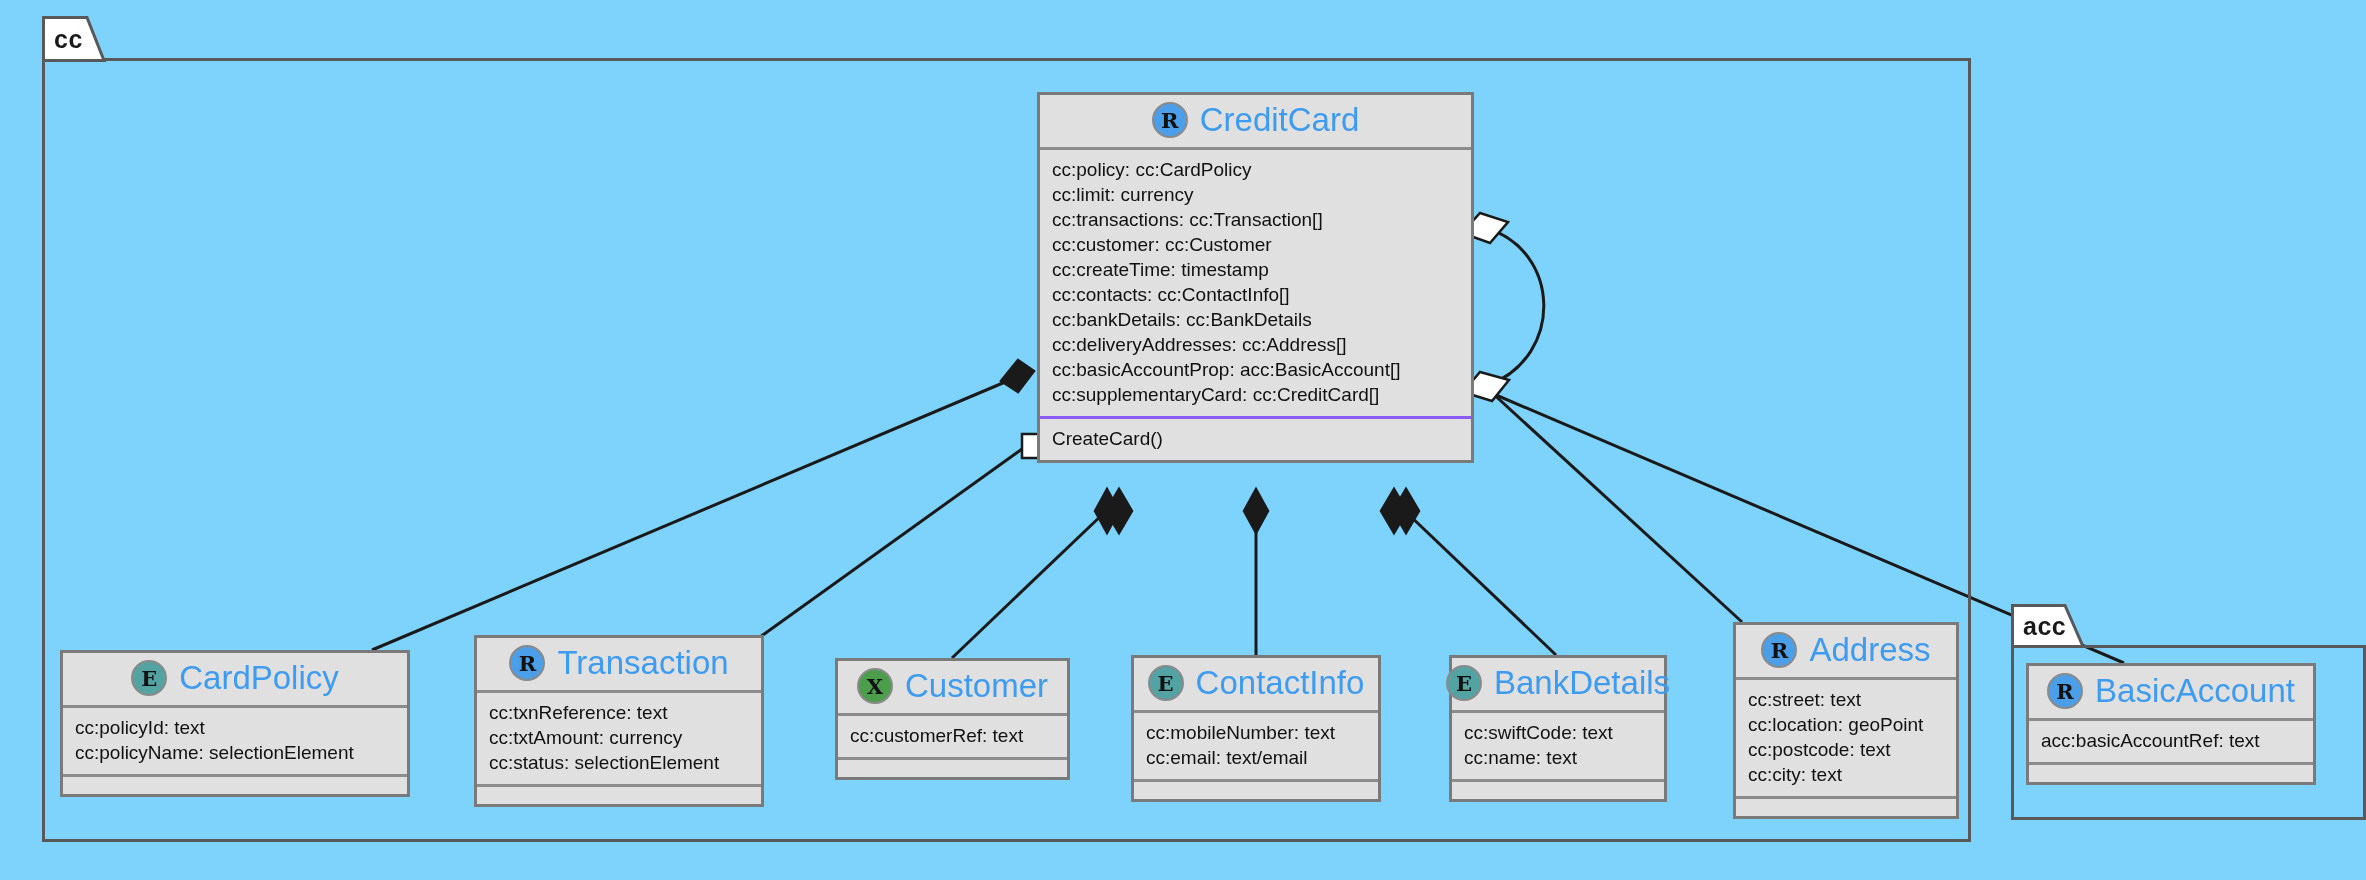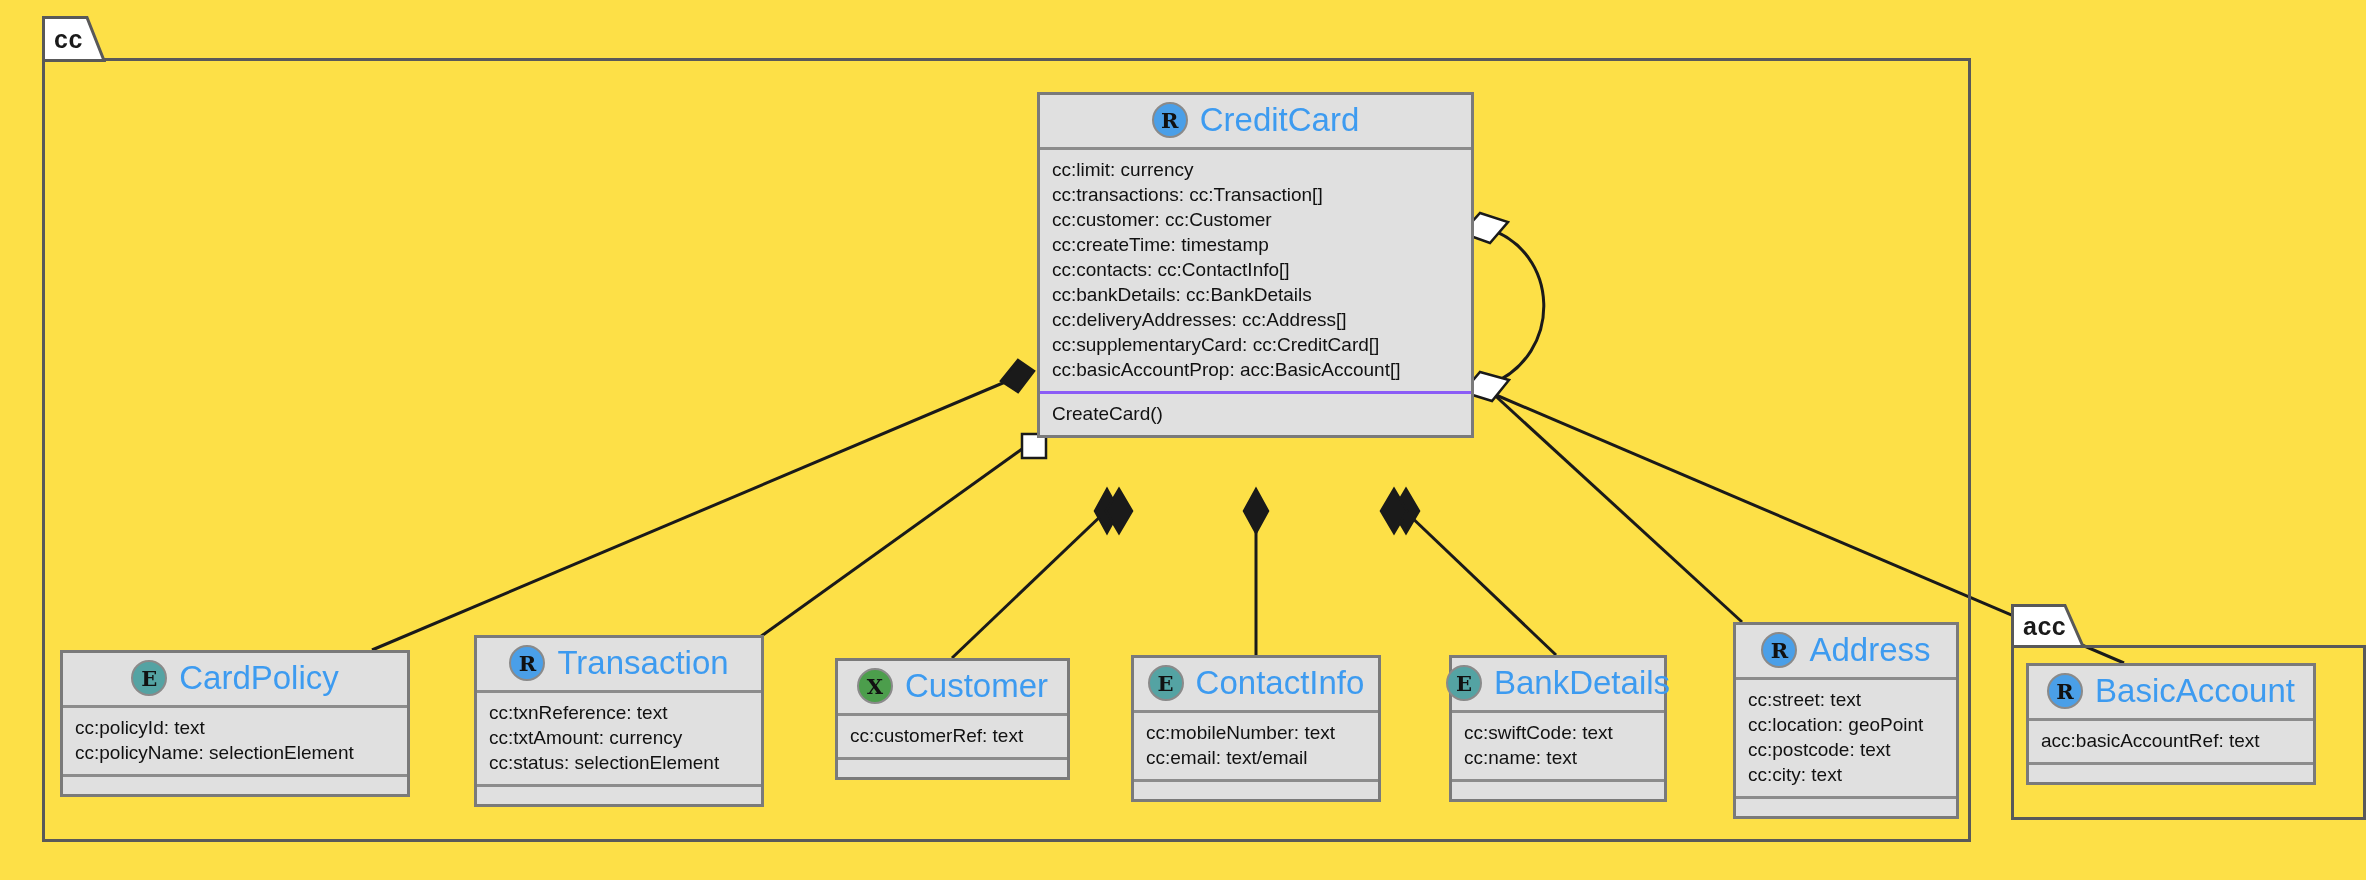--- a/index.html
+++ b/index.html
@@ -7,21 +7,21 @@
     padding: 0;
     background: #ffffff;
   }
   body {
     font-family: "Liberation Sans", sans-serif;
   }
   #canvas {
     position: relative;
     width: 2366px;
     height: 880px;
-    background: #fde047;
+    background: #7dd3fc;
     overflow: hidden;
   }
   #edges {
     position: absolute;
     left: 0;
     top: 0;
     width: 2366px;
     height: 880px;
     pointer-events: none;
   }
@@ -157,29 +157,30 @@
     <path d="M 1.5 42.5 L 1.5 1.5 L 54 1.5 L 72 42.5 Z" fill="#ffffff" stroke="#595959" stroke-width="3"></path>
   </svg>
   <div class="pkg-tab-label" style="left:2023px; top:612px; font-size:25px;">acc</div>
 
   <div class="cls" style="left:1037px; top:92px; width:437px;">
     <div class="cls-header">
       <div class="stereo R">R</div>
       <div class="cls-title">CreditCard</div>
     </div>
     <div class="cls-compartment attrs">
+      <div class="attr">cc:policy: cc:CardPolicy</div>
       <div class="attr">cc:limit: currency</div>
       <div class="attr">cc:transactions: cc:Transaction[]</div>
       <div class="attr">cc:customer: cc:Customer</div>
       <div class="attr">cc:createTime: timestamp</div>
       <div class="attr">cc:contacts: cc:ContactInfo[]</div>
       <div class="attr">cc:bankDetails: cc:BankDetails</div>
       <div class="attr">cc:deliveryAddresses: cc:Address[]</div>
+      <div class="attr">cc:basicAccountProp: acc:BasicAccount[]</div>
       <div class="attr">cc:supplementaryCard: cc:CreditCard[]</div>
-      <div class="attr">cc:basicAccountProp: acc:BasicAccount[]</div>
     </div>
     <div class="cls-compartment ops">
       <div class="attr">CreateCard()</div>
     </div>
   </div>
 
   <div class="cls" style="left:60px; top:650px; width:350px;">
     <div class="cls-header">
       <div class="stereo E">E</div>
       <div class="cls-title">CardPolicy</div>

